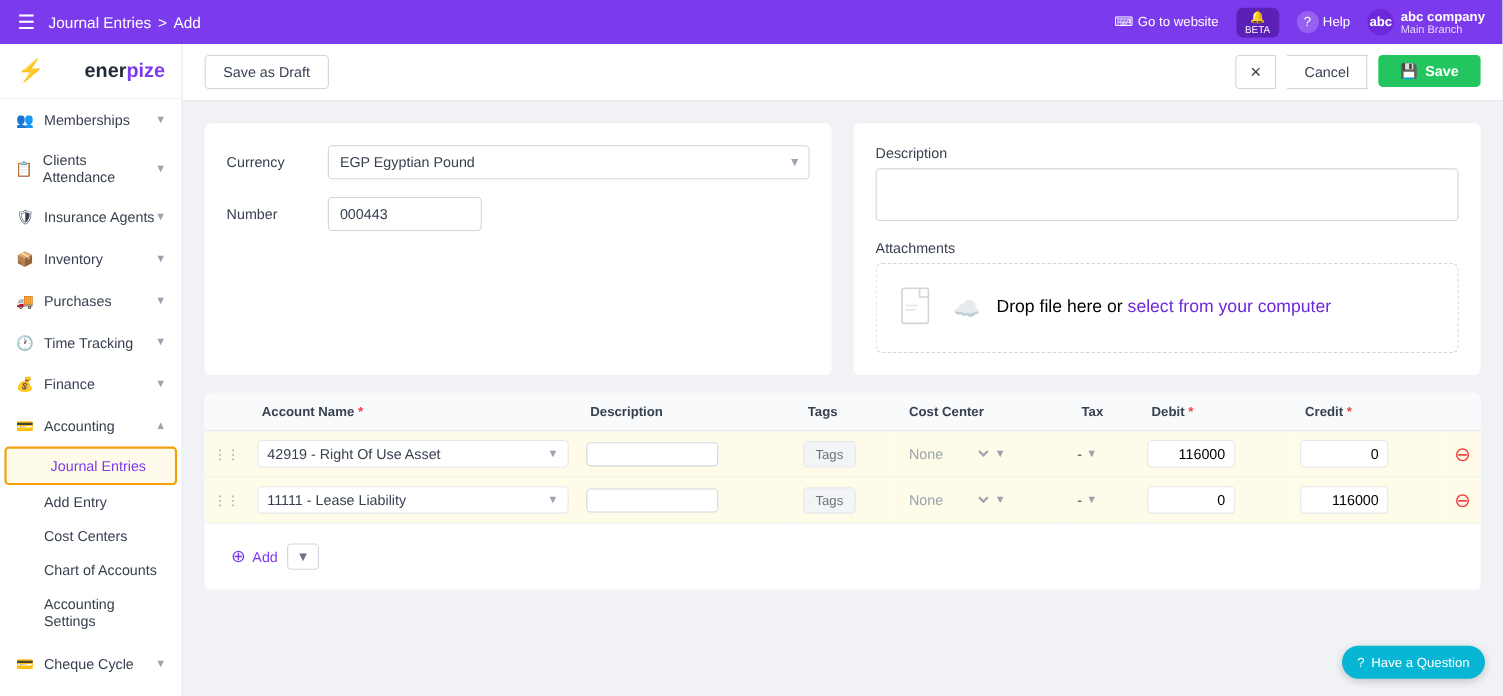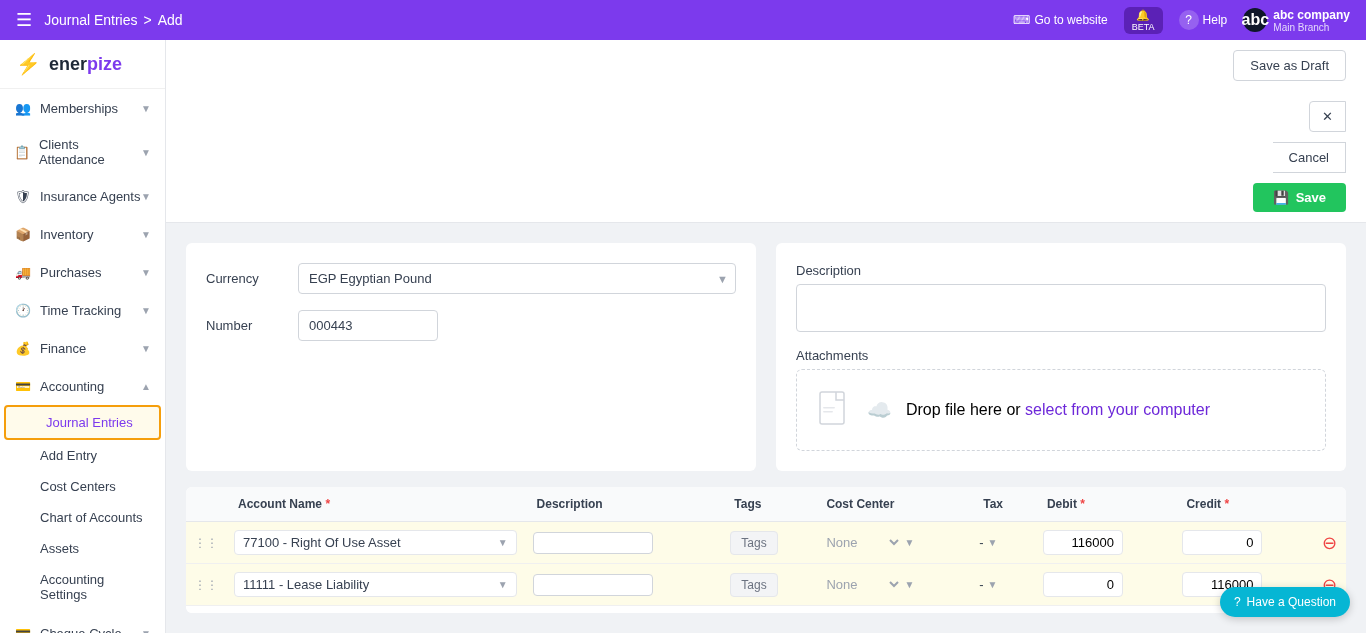--- a/index.html
+++ b/index.html
@@ -15,38 +15,38 @@
       gap: 12px;
       flex-shrink: 0;
     }
     .topnav-hamburger { color: white; font-size: 18px; cursor: pointer; }
     .topnav-breadcrumb { color: white; font-size: 14px; display: flex; align-items: center; gap: 6px; flex: 1; }
     .topnav-right { display: flex; align-items: center; gap: 16px; }
     .topnav-website { color: white; font-size: 12px; display: flex; align-items: center; gap: 4px; cursor: pointer; }
     .topnav-beta { background: #5b21b6; border-radius: 6px; padding: 2px 8px; color: white; font-size: 11px; display: flex; flex-direction: column; align-items: center; cursor: pointer; }
     .topnav-help { color: white; font-size: 12px; display: flex; align-items: center; gap: 4px; cursor: pointer; }
     .topnav-user { color: white; font-size: 12px; display: flex; align-items: center; gap: 6px; cursor: pointer; }
-    .user-avatar { background: #0f172a; border-radius: 50%; width: 24px; height: 24px; display: flex; align-items: center; justify-content: center; font-size: 16px; color: white; font-weight: bold; }
+    .user-avatar { background: #6d28d9; border-radius: 50%; width: 24px; height: 24px; display: flex; align-items: center; justify-content: center; font-size: 12px; color: white; font-weight: bold; }
 
     
     .layout { display: flex; flex: 1; overflow: hidden; }
 
     
     .sidebar {
       width: 166px;
       background: white;
       border-right: 1px solid #e5e7eb;
       display: flex;
       flex-direction: column;
       overflow-y: auto;
       flex-shrink: 0;
     }
     .logo-area { padding: 12px 16px; display: flex; align-items: center; gap: 8px; border-bottom: 1px solid #f0f0f0; }
     .logo-icon { color: #7c3aed; font-size: 20px; }
-    .logo-text { font-size: 18px; font-weight: 700; color: #1f2937; }
+    .logo-text { font-size: 18px; font-weight: 700; color: #1f2937; margin-left: 28px; }
     .logo-text span { color: #7c3aed; }
 
     .sidebar-item {
       display: flex;
       align-items: center;
       justify-content: space-between;
       padding: 10px 14px;
       cursor: pointer;
       font-size: 13px;
       color: #374151;
@@ -66,24 +66,23 @@
 
     
     .content { flex: 1; display: flex; flex-direction: column; overflow: hidden; }
 
     
     .toolbar {
       background: white;
       border-bottom: 1px solid #e5e7eb;
       padding: 10px 20px;
       display: flex;
-      align-items: flex-end;
+      align-items: flex-start;
       gap: 10px;
       flex-shrink: 0;
-      flex-direction: column;
     }
     .btn-draft {
       background: white;
       border: 1px solid #d1d5db;
       border-radius: 4px;
       padding: 7px 16px;
       font-size: 13px;
       cursor: pointer;
       color: #374151;
     }
@@ -407,23 +406,20 @@
       <span>Journal Entries</span>
     </div>
     <div class="sub-item">
       <span>Add Entry</span>
     </div>
     <div class="sub-item">
       <span>Cost Centers</span>
     </div>
     <div class="sub-item">
       <span>Chart of Accounts</span>
-    </div>
-    <div class="sub-item">
-      <span>Assets</span>
     </div>
     <div class="sub-item">
       <span>Accounting Settings</span>
     </div>
 
     <div class="sidebar-item" style="margin-top:4px;">
       <div class="sidebar-item-left">
         <span class="sidebar-icon">💳</span>
         <span>Cheque Cycle</span>
       </div>
@@ -504,21 +500,21 @@
               <th><span>Credit</span> <span class="req">*</span></th>
               <th style="width:32px;"></th>
             </tr>
           </thead>
           <tbody>
 
             <tr class="row-yellow">
               <td class="row-ctrl"><span style="color:#9ca3af;font-size:12px;">⋮⋮</span></td>
               <td>
                 <div class="account-select">
-                  <span>77100 - Right Of Use Asset</span>
+                  <span>42919 - Right Of Use Asset</span>
                   <span style="margin-left:auto;color:#9ca3af;font-size:10px;">▼</span>
                 </div>
               </td>
               <td>
                 <input type="text" class="field-input" style="width: 120px; padding: 3px 6px; font-size: 12px;" value="">
               </td>
               <td>
                 <button class="tags-btn">Tags</button>
               </td>
               <td>

